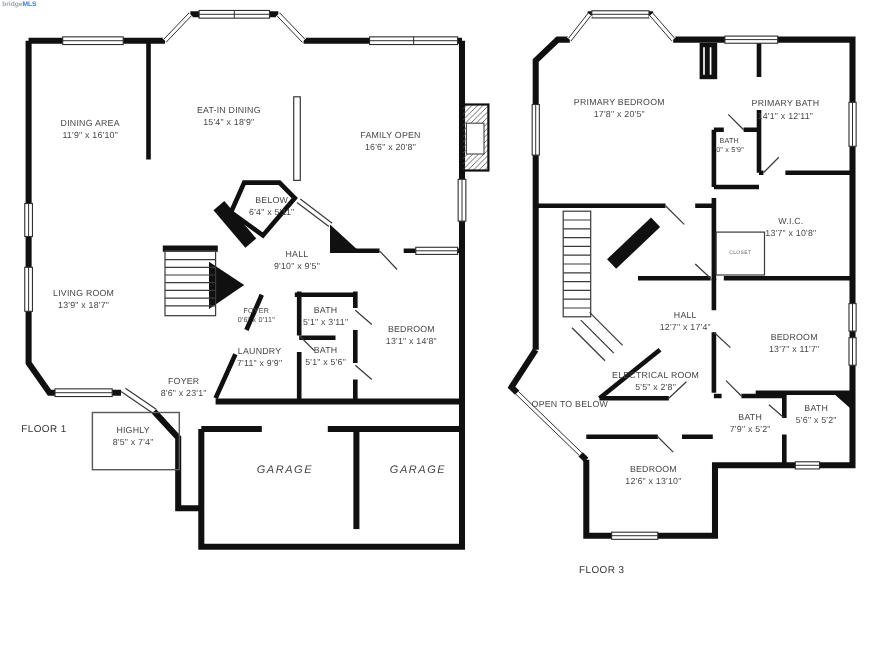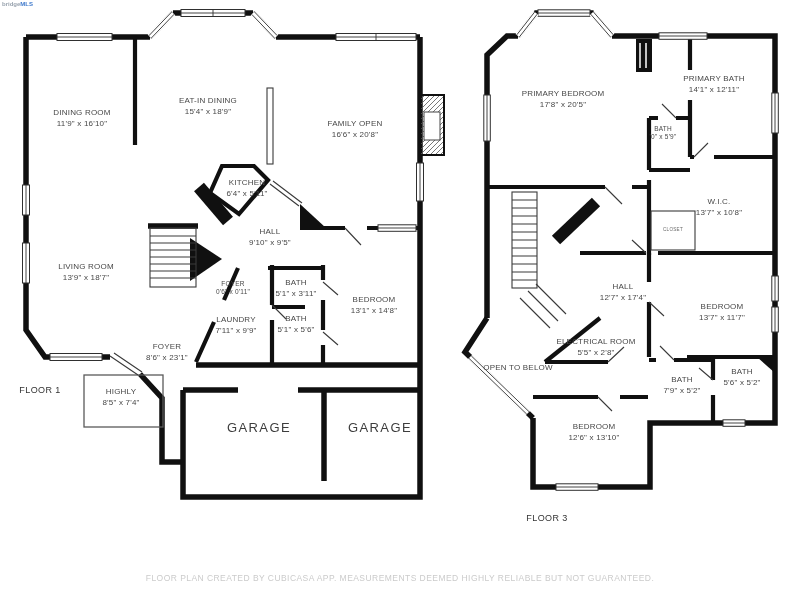--- a/index.html
+++ b/index.html
@@ -11,21 +11,21 @@
   .thin{stroke:#3a3a3a;stroke-width:1.1;fill:none;}
   .porch{stroke:#5a5a5a;stroke-width:1.3;fill:none;}
   .winr{fill:#ffffff;stroke:#2f2f2f;stroke-width:1;}
   .winl{stroke:#2f2f2f;stroke-width:0.9;fill:none;}
   .wgap{stroke:#ffffff;stroke-width:6.5;fill:none;}
   .blk{fill:#101010;stroke:none;}
   .lbl{position:absolute;transform:translate(-50%,-50%);text-align:center;
        font-size:8px;color:#474747;letter-spacing:.2px;line-height:1.4;white-space:nowrap;}
   .lbl.small{font-size:6.5px;line-height:1.25;}
   .lbl.tiny{font-size:4.6px;color:#6a6a6a;letter-spacing:.3px;}
-  .lbl.garage{font-size:13px;letter-spacing:1.4px;color:#3d3d3d;}
+  .lbl.garage{font-size:10px;letter-spacing:1.4px;color:#3d3d3d;font-style:italic;}
   .lbl.floor{font-size:9px;color:#333;letter-spacing:.4px;}
   .footer{position:absolute;left:400px;top:578px;transform:translate(-50%,-50%);
           font-size:8.5px;color:#cbcbcb;letter-spacing:.45px;white-space:nowrap;}
   .watermark{position:absolute;left:2px;top:1px;font-size:6px;letter-spacing:0;
              filter:blur(.4px);opacity:.9;white-space:nowrap;}
   .watermark .p1{color:#8d98a5;font-weight:bold;}
   .watermark .p2{color:#2a6bc6;font-weight:bold;}
 </style>
 </head>
 <body>
@@ -159,40 +159,40 @@
       <path class="winl" d="M590.6,14.1 L610.6,37.1 M593.4,11.9 L613.4,34.9"></path>
       <path class="wgap" d="M470,357 L528,413"></path>
       <path class="winl" d="M468.8,358.2 L526.8,414.2 M471.2,355.8 L529.2,411.8"></path>
     </g>
 
     <path class="thin" d="M605,187 L622,204 M694,157 L708,143 M676,118 L662,104 M646,253 L632,240 M649,302 L664,316 M674,360 L660,346 M713,380 L699,368 M608,362 L624,347 M598,397 L612,411"></path>
   </g>
 </svg>
 
 <div class="lbl" style="left:82px;top:118px">
-      <div>DINING ROOM</div>
+      <div>DINING AREA</div>
       <div>11'9" x 16'10"</div>
     </div>
 <div class="lbl" style="left:208px;top:106px">
       <div>EAT-IN DINING</div>
       <div>15'4" x 18'9"</div>
     </div>
 <div class="lbl" style="left:355px;top:129px">
       <div>FAMILY OPEN</div>
       <div>16'6" x 20'8"</div>
     </div>
 <div class="lbl" style="left:247px;top:188px">
-      <div>KITCHEN</div>
+      <div>BELOW</div>
       <div>6'4" x 5'11"</div>
     </div>
 <div class="lbl" style="left:270px;top:237px">
       <div>HALL</div>
       <div>9'10" x 9'5"</div>
     </div>
-<div class="lbl" style="left:86px;top:272px">
+<div class="lbl" style="left:76px;top:272px">
       <div>LIVING ROOM</div>
       <div>13'9" x 18'7"</div>
     </div>
 <div class="lbl small" style="left:233px;top:288px">
       <div>FOYER</div>
       <div>0'6" x 0'11"</div>
     </div>
 <div class="lbl" style="left:296px;top:288px">
       <div>BATH</div>
       <div>5'1" x 3'11"</div>
@@ -224,21 +224,21 @@
       <div>GARAGE</div>
     </div>
 <div class="lbl floor" style="left:40px;top:390px">
       <div>FLOOR 1</div>
     </div>
 
 <div class="lbl" style="left:563px;top:99px">
       <div>PRIMARY BEDROOM</div>
       <div>17'8" x 20'5"</div>
     </div>
-<div class="lbl" style="left:714px;top:84px">
+<div class="lbl" style="left:714px;top:100px">
       <div>PRIMARY BATH</div>
       <div>14'1" x 12'11"</div>
     </div>
 <div class="lbl small" style="left:663px;top:133px">
       <div>BATH</div>
       <div>'0" x 5'9"</div>
     </div>
 <div class="lbl" style="left:719px;top:207px">
       <div>W.I.C.</div>
       <div>13'7" x 10'8"</div>
@@ -270,16 +270,15 @@
       <div>5'6" x 5'2"</div>
     </div>
 <div class="lbl" style="left:594px;top:432px">
       <div>BEDROOM</div>
       <div>12'6" x 13'10"</div>
     </div>
 <div class="lbl floor" style="left:547px;top:518px">
       <div>FLOOR 3</div>
     </div>
 
-<div class="footer">FLOOR PLAN CREATED BY CUBICASA APP. MEASUREMENTS DEEMED HIGHLY RELIABLE BUT NOT GUARANTEED.</div>
 <div class="watermark"><span class="p1">bridge</span><span class="p2">MLS</span></div>
 
 </div>
 
 </body></html>

